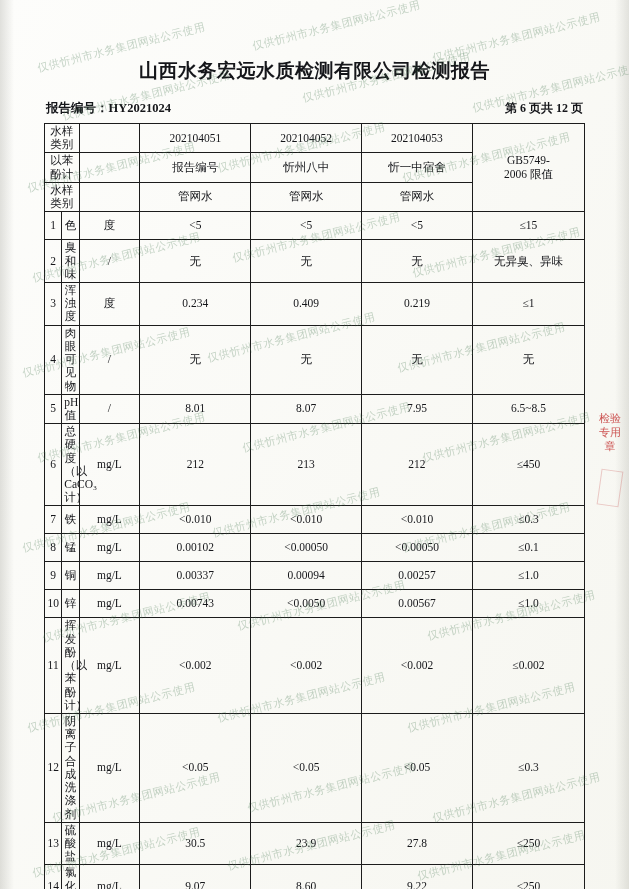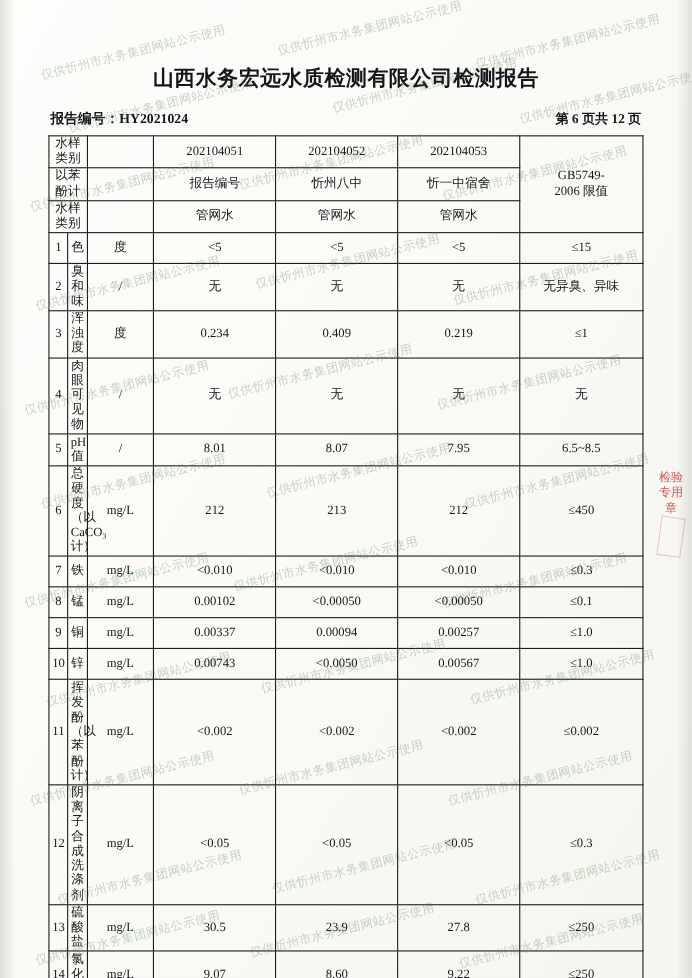--- a/index.html
+++ b/index.html
@@ -80,21 +80,21 @@
   td.c-item   { width: 118px; text-align: left; padding-left: 8px; }
   td.c-unit   { width: 46px; }
   td.c-s1, td.c-s2, td.c-s3 { width: 88px; }
   td.c-std    { width: 89px; }
   .hdr-label { text-align: center !important; }
   .std-cell { line-height: 1.35; }
 
   .stamp {
     position: absolute;
     right: 6px;
-    top: 428px;
+    top: 412px;
     width: 26px;
     color: rgba(190,30,30,0.75);
     font-size: 11px;
     line-height: 1.25;
     font-family: "Liberation Serif", serif;
     z-index: 4;
     text-align: center;
   }
   .stamp-blob {
     position: absolute;

